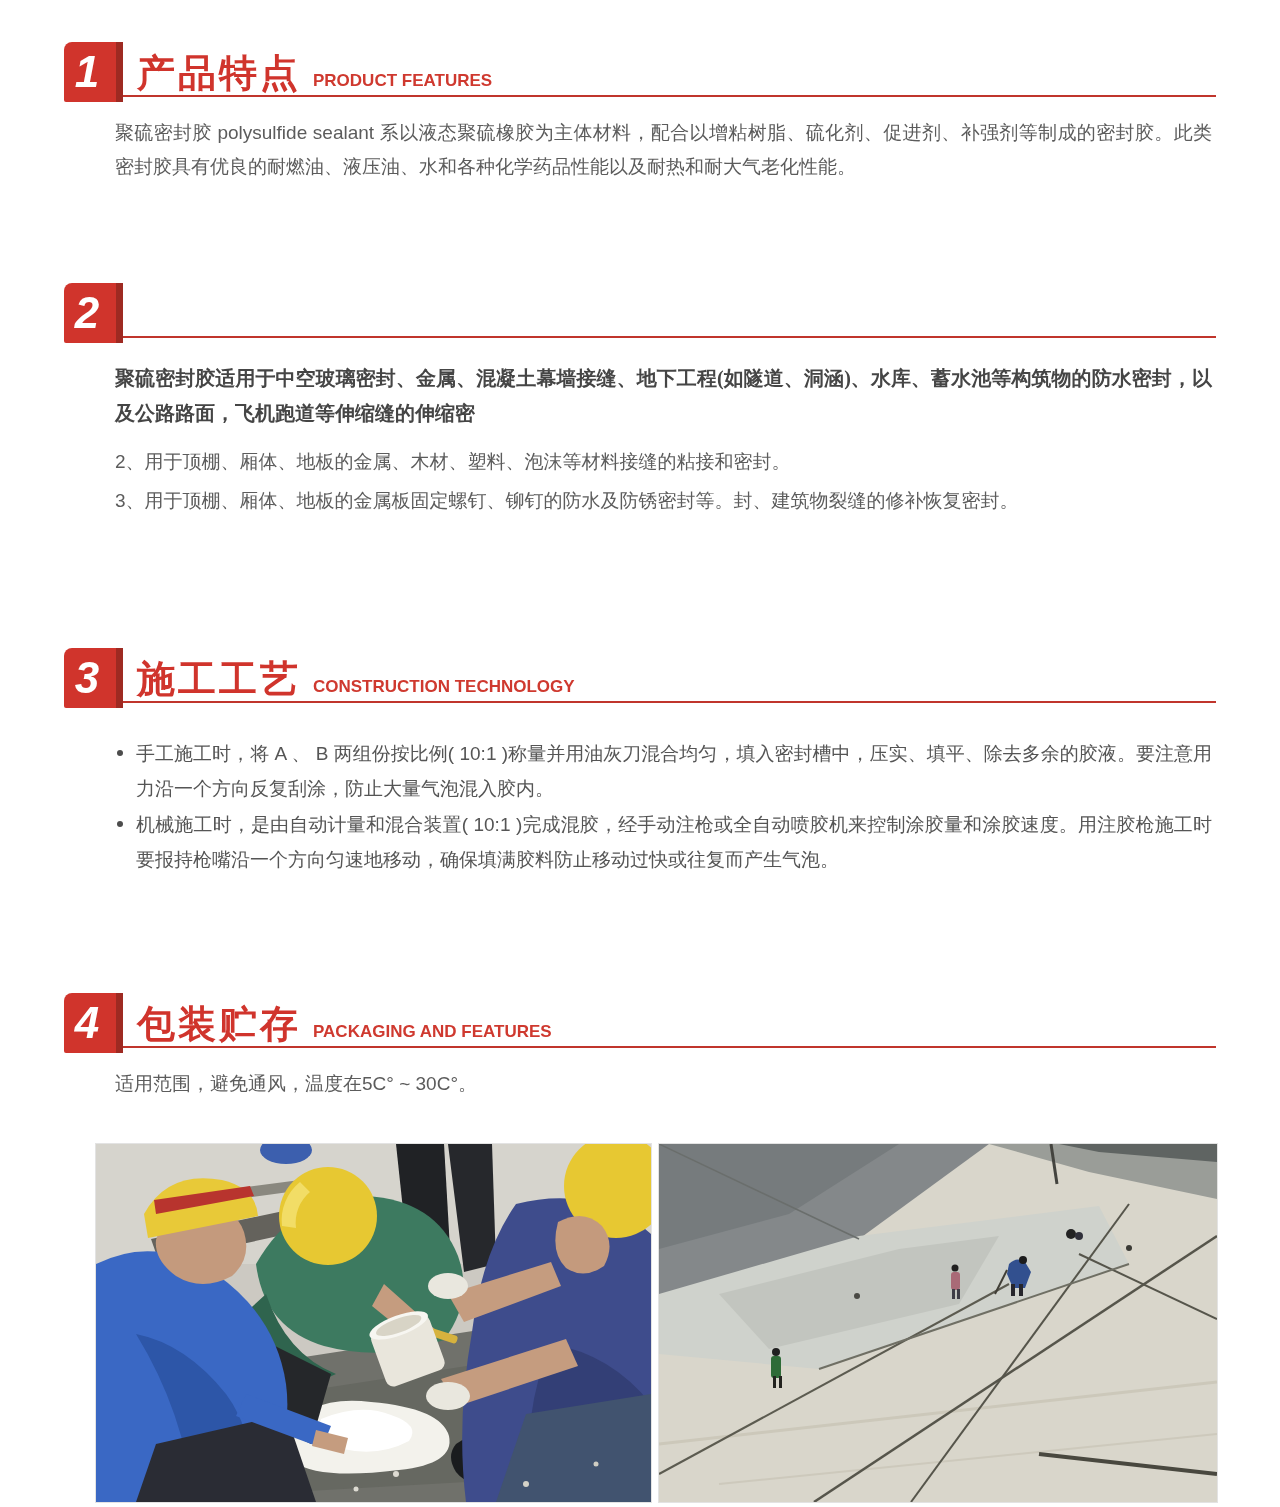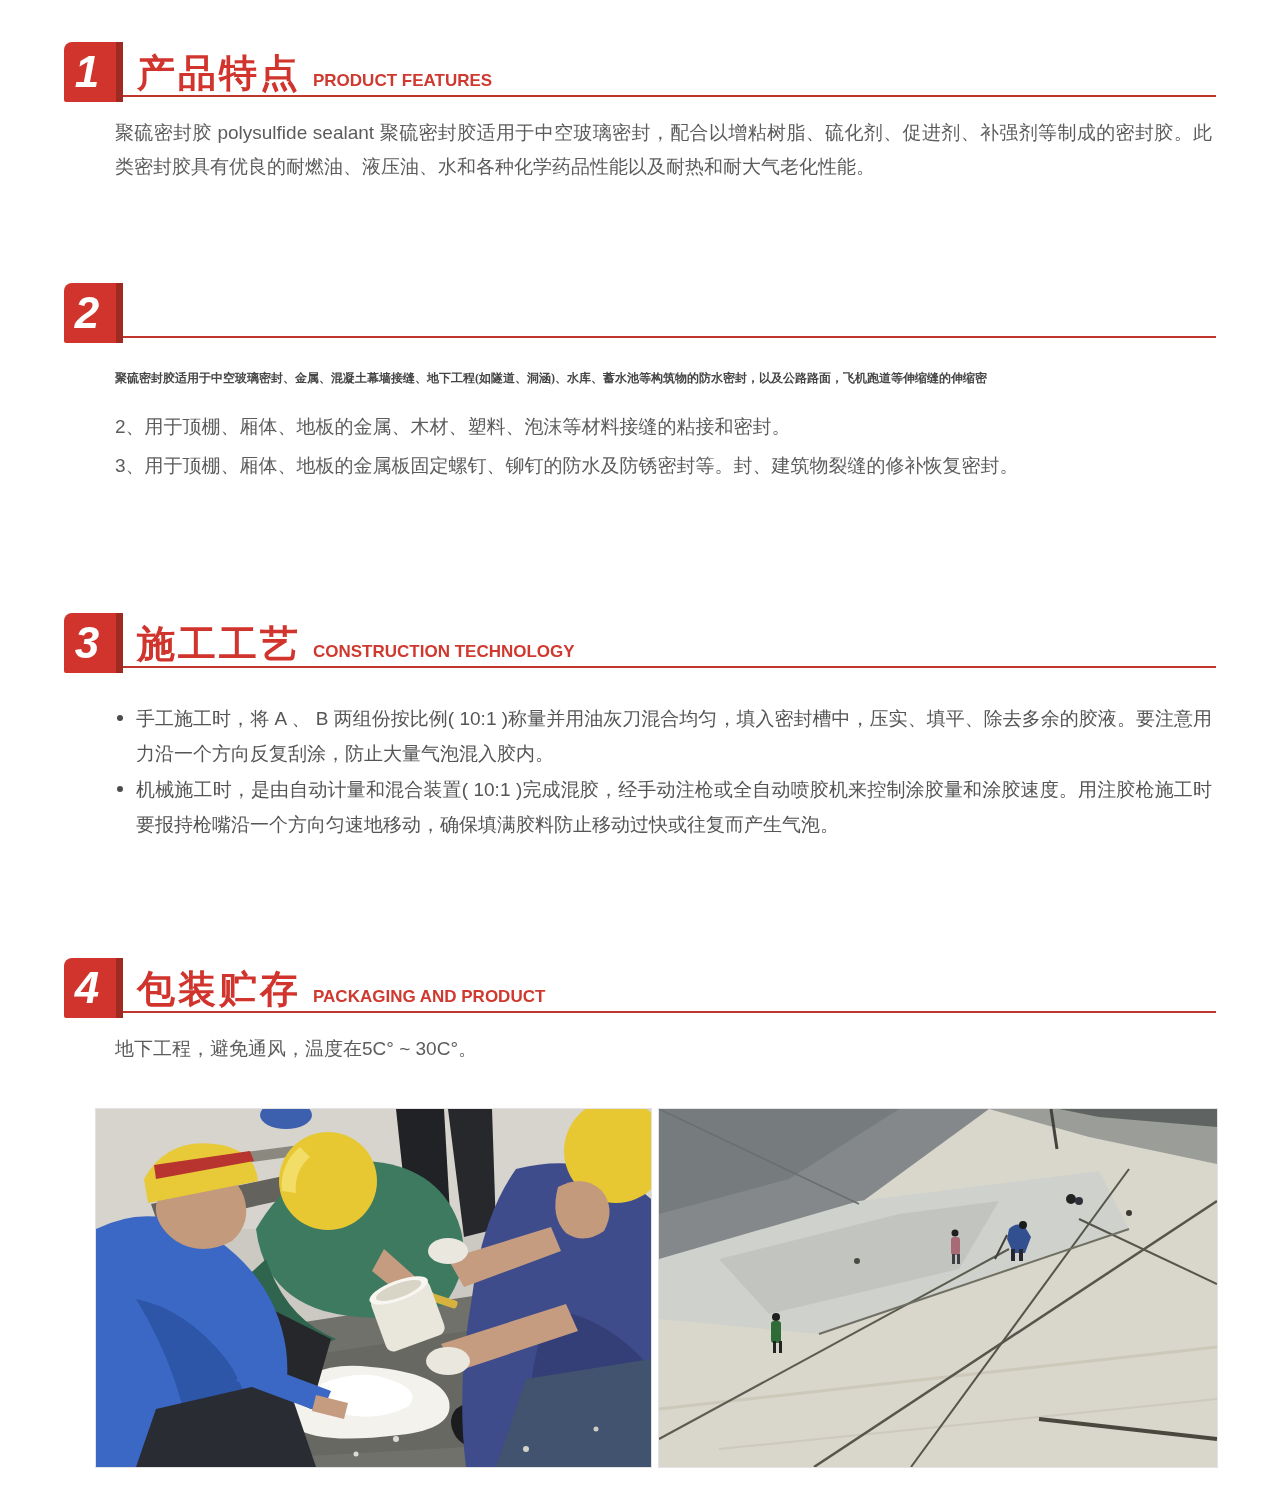--- a/index.html
+++ b/index.html
@@ -71,21 +71,21 @@
   
   .body-text{
     margin:16px 4px 0 51px;
     font-size:19px;
     line-height:34px;
     color:#5c5c5c;
     text-align:justify;
   }
   .lead-bold{
     margin:20px 4px 0 51px;
-    font-size:12px;
+    font-size:20px;
     line-height:35px;
     font-weight:bold;
     color:#454545;
     text-align:justify;
     font-family:Liberation Serif, serif;
   }
   .num-list{margin:16px 4px 0 51px;}
   .num-list .li{
     font-size:19px;
     line-height:30px;
@@ -138,21 +138,21 @@
     <div class="sec-header">
       <div class="rule"></div>
       <div class="num-block">
         <span class="num">1</span>
       </div>
       <div class="titles">
         <span class="title-zh">产品特点</span>
         <span class="title-en">PRODUCT FEATURES</span>
       </div>
     </div>
-    <div class="body-text">聚硫密封胶 polysulfide sealant 聚硫密封胶适用于中空玻璃密封，配合以增粘树脂、硫化剂、促进剂、补强剂等制成的密封胶。此类密封胶具有优良的耐燃油、液压油、水和各种化学药品性能以及耐热和耐大气老化性能。</div>
+    <div class="body-text">聚硫密封胶 polysulfide sealant 系以液态聚硫橡胶为主体材料，配合以增粘树脂、硫化剂、促进剂、补强剂等制成的密封胶。此类密封胶具有优良的耐燃油、液压油、水和各种化学药品性能以及耐热和耐大气老化性能。</div>
   </div>
 
   <div class="section" id="section-2">
     <div class="sec-header">
       <div class="rule"></div>
       <div class="num-block">
         <span class="num">2</span>
       </div>
     </div>
     <div class="lead-bold">聚硫密封胶适用于中空玻璃密封、金属、混凝土幕墙接缝、地下工程(如隧道、洞涵)、水库、蓄水池等构筑物的防水密封，以及公路路面，飞机跑道等伸缩缝的伸缩密</div>
@@ -186,24 +186,24 @@
   </div>
 
   <div class="section" id="section-4">
     <div class="sec-header">
       <div class="rule"></div>
       <div class="num-block">
         <span class="num">4</span>
       </div>
       <div class="titles">
         <span class="title-zh">包装贮存</span>
-        <span class="title-en">PACKAGING AND PRODUCT</span>
-      </div>
-    </div>
-    <div class="body-text">地下工程，避免通风，温度在5C° ~ 30C°。</div>
+        <span class="title-en">PACKAGING AND FEATURES</span>
+      </div>
+    </div>
+    <div class="body-text">适用范围，避免通风，温度在5C° ~ 30C°。</div>
   </div>
 
   <div class="photos">
 
     <div class="photo">
       <svg width="555" height="358" viewBox="0 0 555 358" xmlns="http://www.w3.org/2000/svg">
 
         <rect x="0" y="0" width="555" height="358" fill="#ccc9c2"></rect>
         <rect x="0" y="0" width="555" height="120" fill="#d6d4cd"></rect>
 

